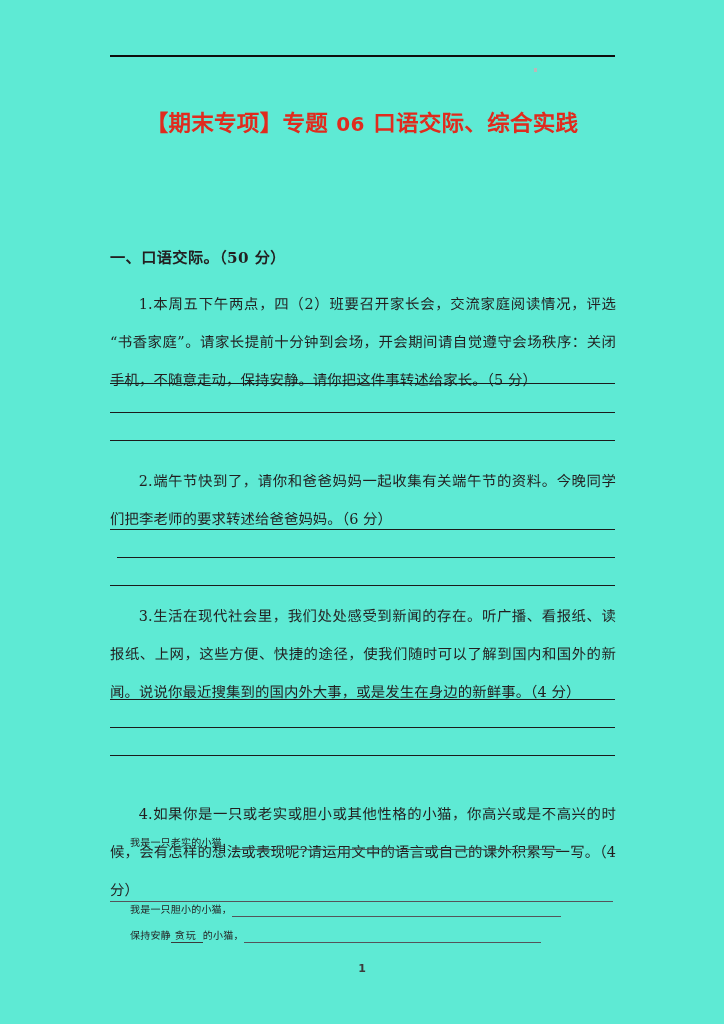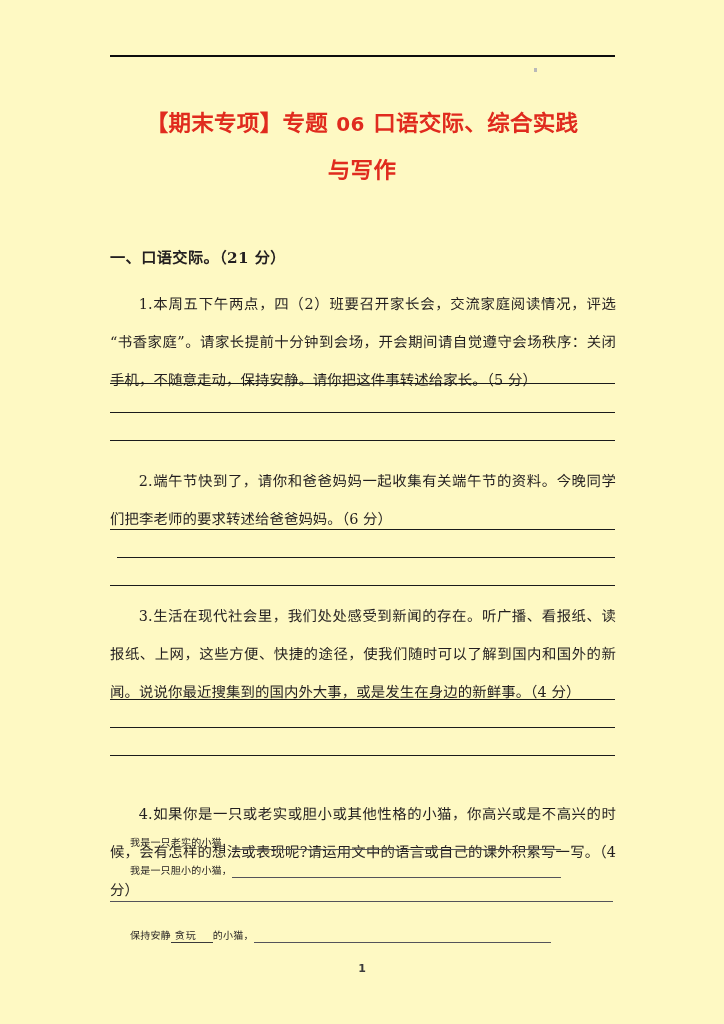--- a/index.html
+++ b/index.html
@@ -11,21 +11,21 @@
   body {
     font-family: "DejaVu Serif", "Liberation Serif", serif;
     color: #231f20;
     -webkit-font-smoothing: antialiased;
   }
   .page {
     position: relative;
     width: 724px;
     height: 1024px;
     margin: 0 auto;
-    background: #fef9c3;
+    background: #5eead4;
     overflow: hidden;
     box-sizing: border-box;
   }
 
   
   .header-rule {
     position: absolute;
     left: 110px;
     top: 55px;
     width: 505px;
@@ -106,21 +106,21 @@
     left: 110px;
     width: 506px;
     font-size: 10px;
     line-height: 20px;
     text-indent: 2em;
     white-space: nowrap;
   }
   .fill-line .lead { letter-spacing: 0.2px; }
   .fill-line .blank-word {
     border-bottom: 1.2px solid #3a3a3a;
-    padding: 0 16px 1px 4px;
+    padding: 0 6px 1px 4px;
     letter-spacing: 1px;
   }
   .fill-line .tail-rule {
     display: inline-block;
     vertical-align: -4px;
     height: 0;
     border-bottom: 1.6px solid #54545a;
   }
 
   
@@ -139,24 +139,23 @@
 </head>
 <body>
 
 <div class="page">
 
   <div class="header-rule"></div>
   <div class="header-speck"></div>
 
   <div class="doc-title">
     <span>【期末专项】专题 </span><span class="num">06</span><span> 口语交际、综合实践</span>
-    <span class="title-line2">与写作</span>
   </div>
 
-  <div class="section-head">一、口语交际。（21 分）</div>
+  <div class="section-head">一、口语交际。（50 分）</div>
 
   <div class="q-text" id="q1">1.本周五下午两点，四（2）班要召开家长会，交流家庭阅读情况，评选“书香家庭”。请家长提前十分钟到会场，开会期间请自觉遵守会场秩序：关闭手机，不随意走动，保持安静。请你把这件事转述给家长。（5 分）</div>
   <div class="rule" style="left:110px; top:383px; width:505px;"></div>
   <div class="rule" style="left:110px; top:412px; width:505px;"></div>
   <div class="rule" style="left:110px; top:440px; width:505px;"></div>
 
   <div class="q-text" id="q2">2.端午节快到了，请你和爸爸妈妈一起收集有关端午节的资料。今晚同学们把李老师的要求转述给爸爸妈妈。（6 分）</div>
   <div class="rule" style="left:110px; top:529px; width:505px;"></div>
   <div class="rule" style="left:117px; top:557px; width:498px;"></div>
   <div class="rule" style="left:110px; top:585px; width:505px;"></div>
@@ -165,21 +164,21 @@
   <div class="rule" style="left:110px; top:699px; width:505px;"></div>
   <div class="rule" style="left:110px; top:727px; width:505px;"></div>
   <div class="rule" style="left:110px; top:755px; width:505px;"></div>
 
   <div class="q-text" id="q4">4.如果你是一只或老实或胆小或其他性格的小猫，你高兴或是不高兴的时候，会有怎样的想法或表现呢?请运用文中的语言或自己的课外积累写一写。（4 分）</div>
 
   <div class="fill-line" style="top:833px;">
     <span class="lead">我是一只老实的小猫，</span><span class="tail-rule" style="width:329px;"></span>
   </div>
 
-  <div class="fill-line" style="top:861px;">
+  <div class="fill-line" style="top:900px;">
     <span class="lead">我是一只胆小的小猫，</span><span class="tail-rule" style="width:329px;"></span>
   </div>
 
   <div class="rule soft" style="left:110px; top:901px; width:503px;"></div>
 
   <div class="fill-line" style="top:926px;">
     <span class="lead">保持安静</span><span class="blank-word">贪玩</span><span class="lead">的小猫，</span><span class="tail-rule" style="width:297px;"></span>
   </div>
 
   <div class="page-number">1</div>

